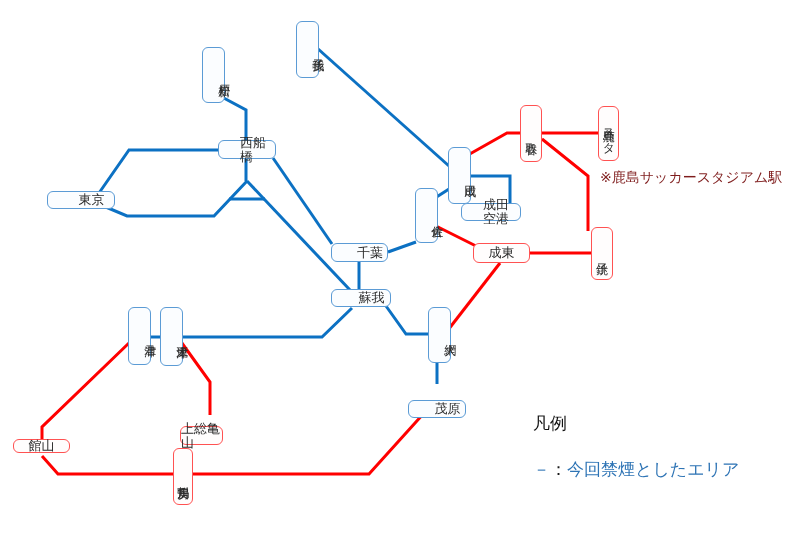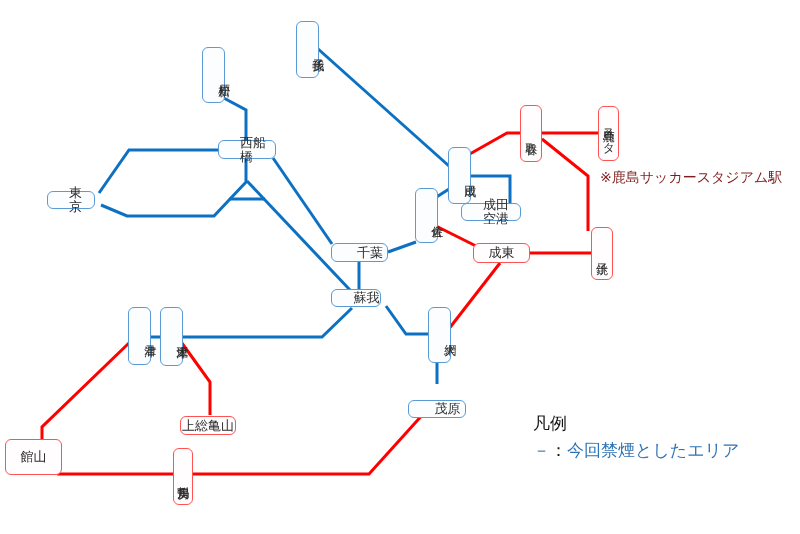--- a/index.html
+++ b/index.html
@@ -13,21 +13,21 @@
            display:flex;align-items:center;justify-content:center;
            border-radius:6px;font-size:12px;color:#2b2b2b;line-height:1.05;
            letter-spacing:0;}
   .station.h{font-size:13px;}
   .station.v{writing-mode:vertical-rl;text-orientation:upright;}
   .station.blue{border:1.5px solid #5B9BD5;background:#FBFDFF;padding-left:21px;}
   .station.red{border:1.5px solid #FF5252;background:#FFFDFD;}
   .annotation{position:absolute;left:600px;top:169px;z-index:3;
               font-size:14px;color:#7f1d1d;white-space:nowrap;}
   .legend{position:absolute;left:533px;top:412px;z-index:3;white-space:nowrap;}
-  .legend-title{font-size:17px;color:#111;margin-bottom:4px;}
+  .legend-title{font-size:17px;color:#111;margin-bottom:23px;}
   .legend-item{font-size:17px;margin-bottom:7px;}
   .legend-blue{color:#2E74B5;}
   .legend-red{color:#FF0000;}
   .legend-colon{color:#1a1a1a;}
 </style>
 </head>
 <body>
 
 <svg id="rail-svg" width="800" height="534" viewBox="0 0 800 534">
 
@@ -53,36 +53,36 @@
   <polyline class="rail rail-red" points="529,253 592,253"></polyline>
   <polyline class="rail rail-red" points="500,263 448,330"></polyline>
   <polyline class="rail rail-red" points="179,339 210,382 210,415"></polyline>
   <polyline class="rail rail-red" points="129,343 42,427 42,440"></polyline>
   <polyline class="rail rail-red" points="42,456 58,474 369,474 434,402"></polyline>
 </svg>
 
 <div class="station blue v" style="left:296px;top:21px;width:21px;height:57px">我孫子</div>
 <div class="station blue v" style="left:202px;top:47px;width:20px;height:56px">新松戸</div>
 <div class="station blue h" style="left:218px;top:140px;width:58px;height:19px">西船橋</div>
-<div class="station blue h" style="left:47px;top:191px;width:48px;height:18px">東京</div>
+<div class="station blue h" style="left:47px;top:191px;width:68px;height:18px">東京</div>
 <div class="station blue v" style="left:448px;top:147px;width:20px;height:57px">成田</div>
 <div class="station red v" style="left:520px;top:105px;width:22px;height:57px">香取</div>
 <div class="station red v" style="left:598px;top:106px;width:21px;height:55px">鹿島スタ</div>
 <div class="station blue v" style="left:415px;top:188px;width:21px;height:55px">佐倉</div>
 <div class="station blue h" style="left:461px;top:203px;width:60px;height:18px">成田空港</div>
 <div class="station red h" style="left:473px;top:243px;width:57px;height:20px">成東</div>
 <div class="station red v" style="left:591px;top:227px;width:22px;height:53px">銚子</div>
 <div class="station blue h" style="left:331px;top:243px;width:57px;height:19px">千葉</div>
-<div class="station blue h" style="left:331px;top:289px;width:50px;height:18px">蘇我</div>
+<div class="station blue h" style="left:331px;top:289px;width:60px;height:18px">蘇我</div>
 <div class="station blue v" style="left:128px;top:307px;width:20px;height:58px">君津</div>
 <div class="station blue v" style="left:160px;top:307px;width:20px;height:59px">木更津</div>
 <div class="station blue v" style="left:428px;top:307px;width:20px;height:56px">大網</div>
 <div class="station blue h" style="left:408px;top:400px;width:58px;height:18px">茂原</div>
-<div class="station red h" style="left:180px;top:416px;width:56px;height:19px">上総亀山</div>
-<div class="station red h" style="left:5px;top:439px;width:57px;height:36px">館山</div>
+<div class="station red h" style="left:180px;top:426px;width:43px;height:19px">上総亀山</div>
+<div class="station red h" style="left:13px;top:439px;width:57px;height:14px">館山</div>
 <div class="station red v" style="left:173px;top:448px;width:20px;height:57px">安房鴨川</div>
 
 <div class="annotation">※鹿島サッカースタジアム駅</div>
 
 <div class="legend">
   <div class="legend-title">凡例</div>
   <div class="legend-item"><span class="legend-blue">－</span><span class="legend-colon">：</span><span class="legend-blue">今回禁煙としたエリア</span></div>
 </div>
 
 </body></html>

